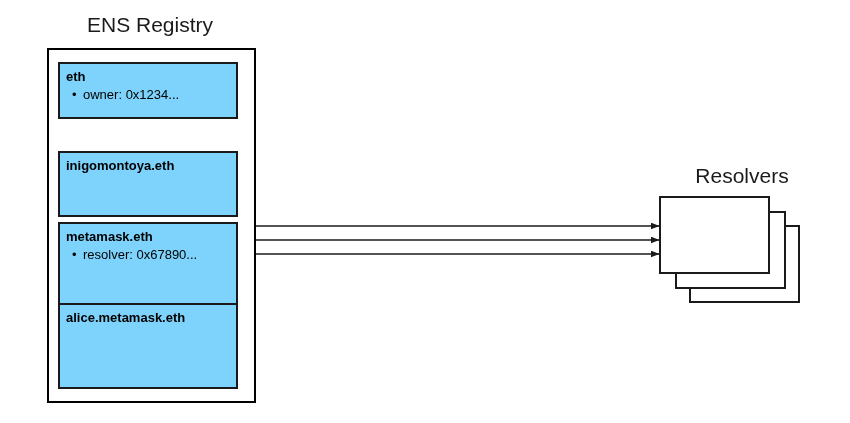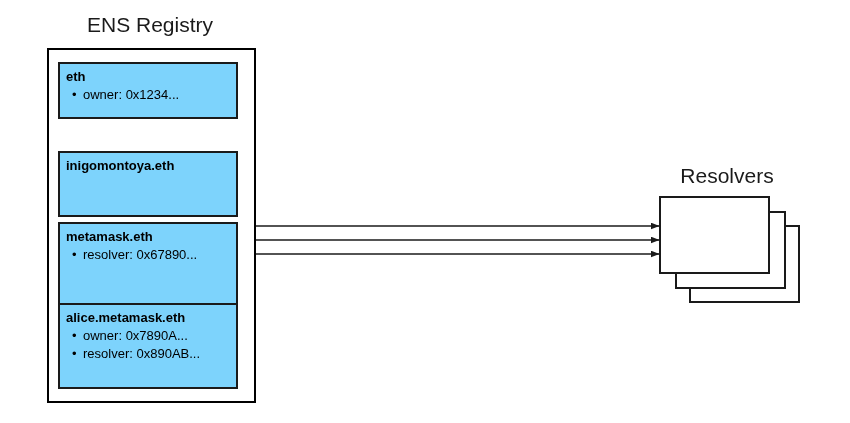--- a/index.html
+++ b/index.html
@@ -29,21 +29,21 @@
     color: #1a1a1a;
     white-space: nowrap;
     text-align: center;
   }
   #registry-title {
     left: 0;
     top: 14px;
     width: 300px;
   }
   #resolvers-title {
-    left: 627px;
+    left: 642px;
     top: 165px;
     width: 200px;
   }
 
   
   #registry-box {
     position: absolute;
     left: 47px;
     top: 48px;
     width: 209px;
@@ -142,24 +142,20 @@
 
   <div class="record" id="record-2">
     <div class="record-name">metamask.eth</div>
     <ul class="record-list">
       <li>resolver: 0x67890...</li>
     </ul>
   </div>
 
   <div class="record" id="record-3">
     <div class="record-name">alice.metamask.eth</div>
-    <ul class="record-list">
-      <li>owner: 0x7890A...</li>
-      <li>resolver: 0x890AB...</li>
-    </ul>
   </div>
 
   <div class="title" id="resolvers-title">Resolvers</div>
 
   <div class="resolver" id="resolver-back"></div>
   <div class="resolver" id="resolver-mid"></div>
   <div class="resolver" id="resolver-front"></div>
 
   <svg class="arrow-svg" viewBox="0 0 850 423">
     <defs>

